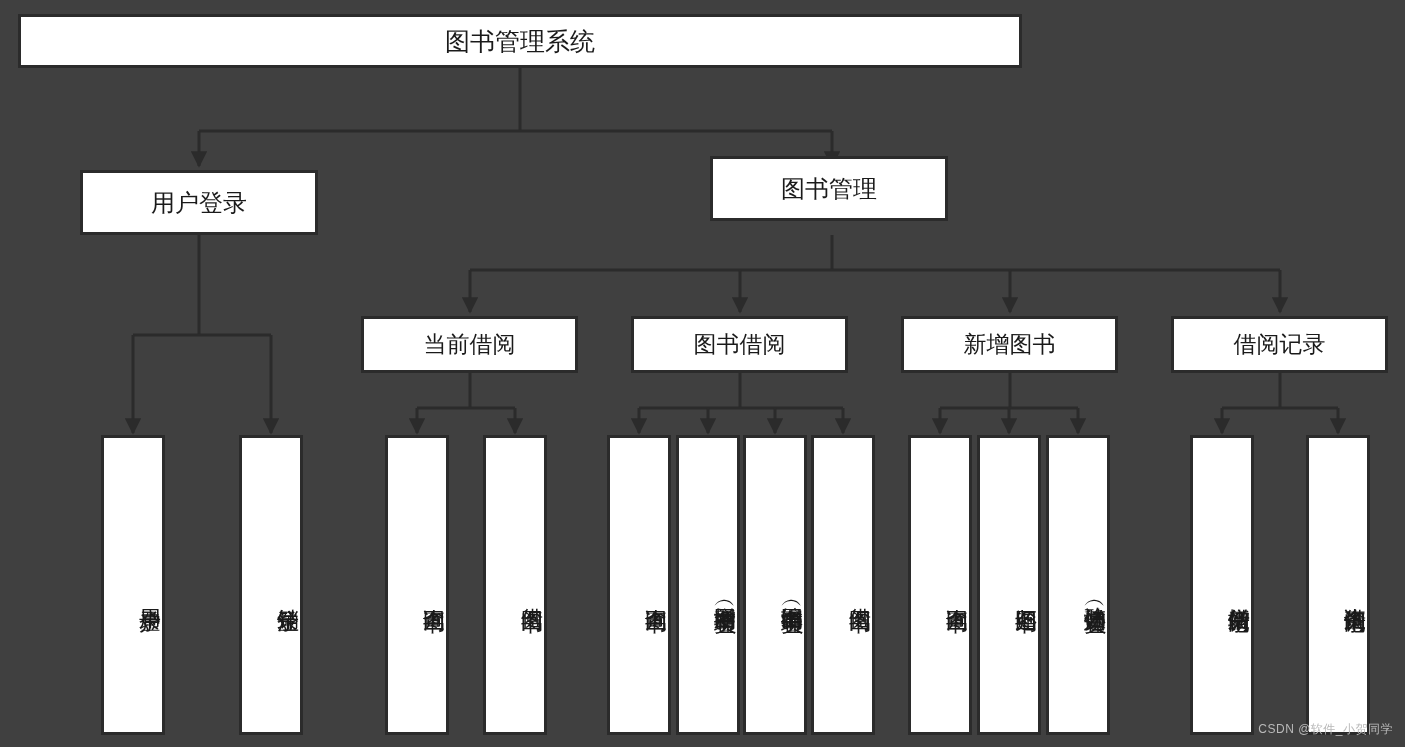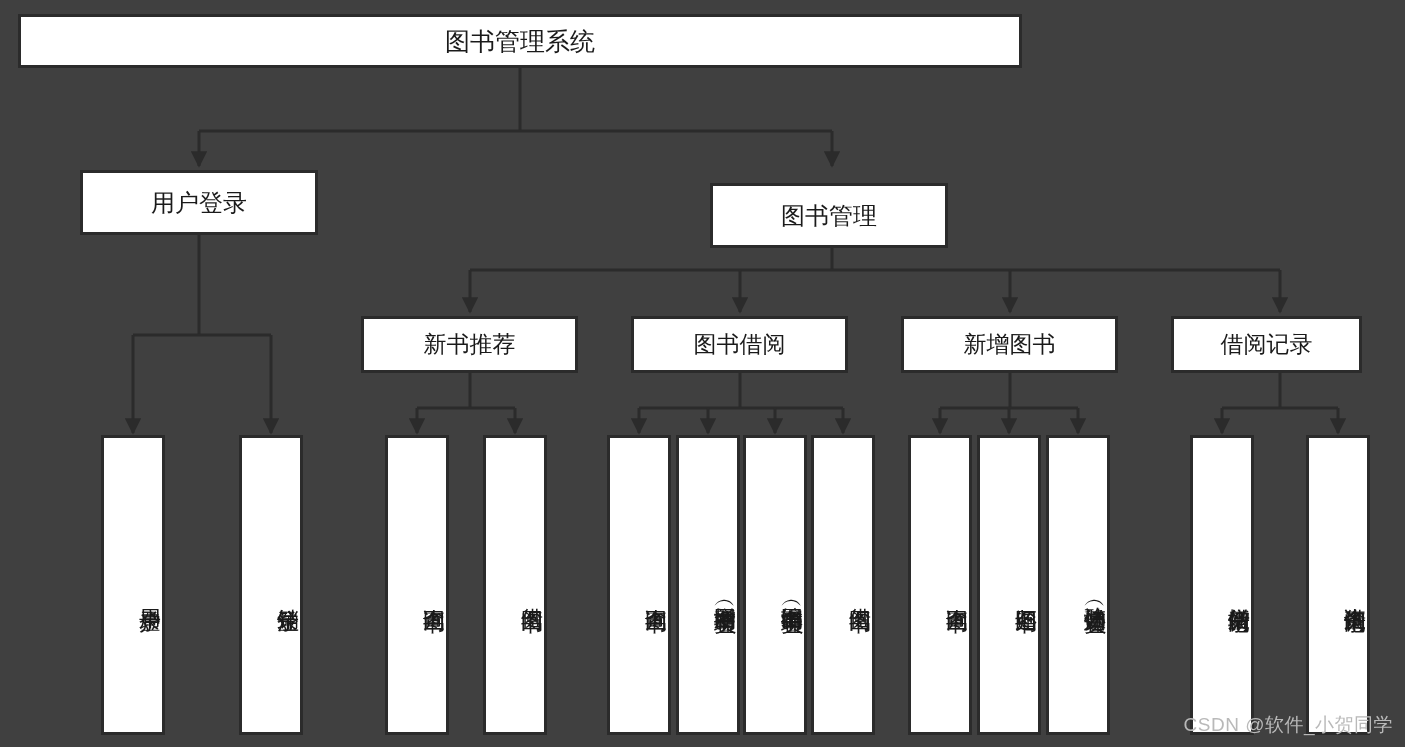--- a/index.html
+++ b/index.html
@@ -52,21 +52,21 @@
     letter-spacing: 1px;
     padding-top: 16px;
     align-items: flex-start;
     justify-content: center;
     white-space: nowrap;
   }
   .watermark {
     position: absolute;
     right: 12px;
     bottom: 9px;
-    font-size: 19px;
+    font-size: 12px;
     color: #b9b9b9;
     z-index: 6;
     white-space: nowrap;
     letter-spacing: 0.5px;
   }
 </style>
 </head>
 <body>
 
 <div id="canvas">
@@ -121,34 +121,34 @@
     </g>
   </svg>
 
   <div class="node level0" style="left:18px; top:14px; width:1004px; height:54px;">
     <span>图书管理系统</span>
   </div>
 
   <div class="node level1" style="left:80px; top:170px; width:238px; height:65px;">
     <span>用户登录</span>
   </div>
-  <div class="node level1" style="left:710px; top:183px; width:238px; height:65px;justify-content:center;">
+  <div class="node level1" style="left:710px; top:156px; width:238px; height:65px;justify-content:center;">
     <span>图书管理</span>
   </div>
 
   <div class="node level2" style="left:361px; top:316px; width:217px; height:57px;">
-    <span>新书推荐</span>
+    <span>当前借阅</span>
   </div>
   <div class="node level2" style="left:631px; top:316px; width:217px; height:57px;">
     <span>图书借阅</span>
   </div>
   <div class="node level2" style="left:901px; top:316px; width:217px; height:57px;">
     <span>新增图书</span>
   </div>
-  <div class="node level2" style="left:1171px; top:316px; width:191px; height:57px;">
+  <div class="node level2" style="left:1171px; top:316px; width:217px; height:57px;">
     <span>借阅记录</span>
   </div>
 
   <div class="node leaf" style="left:101px; top:435px; width:64px; height:300px;">
     <span>用户登录</span>
   </div>
   <div class="node leaf" style="left:239px; top:435px; width:64px; height:300px;">
     <span>注销登录</span>
   </div>
 

